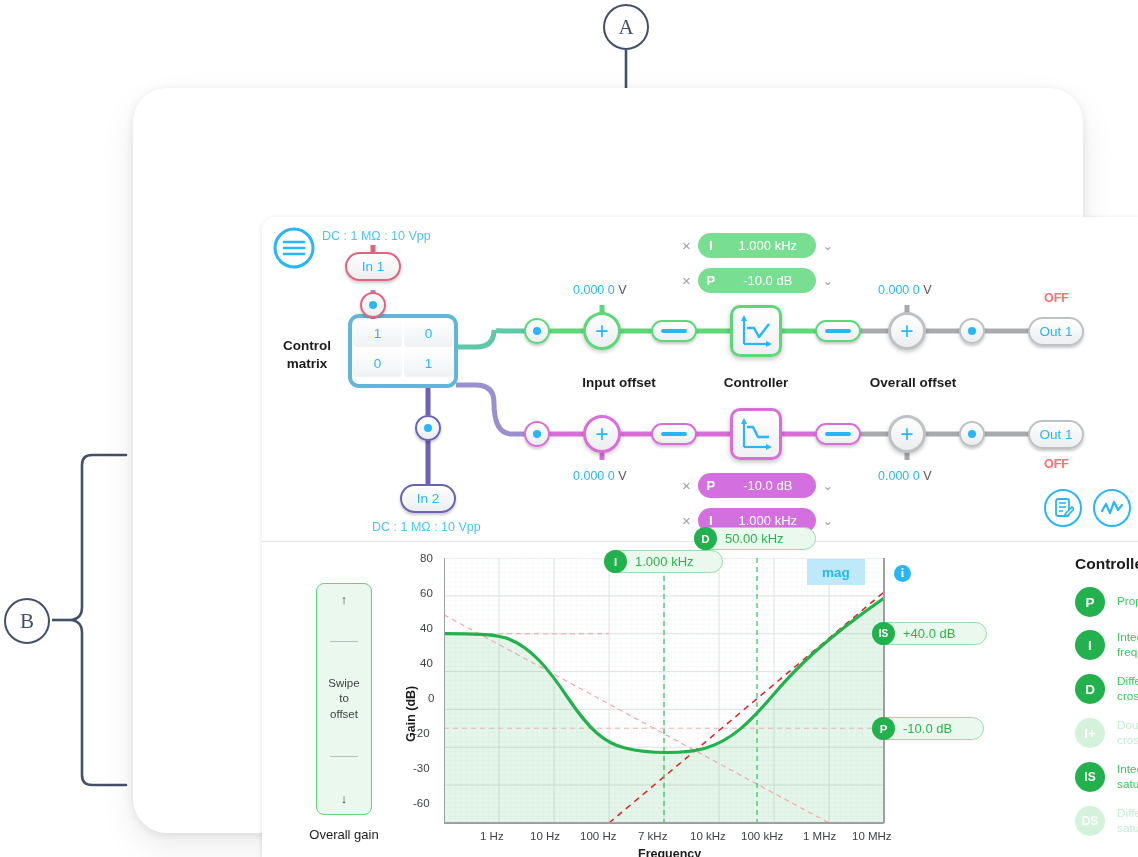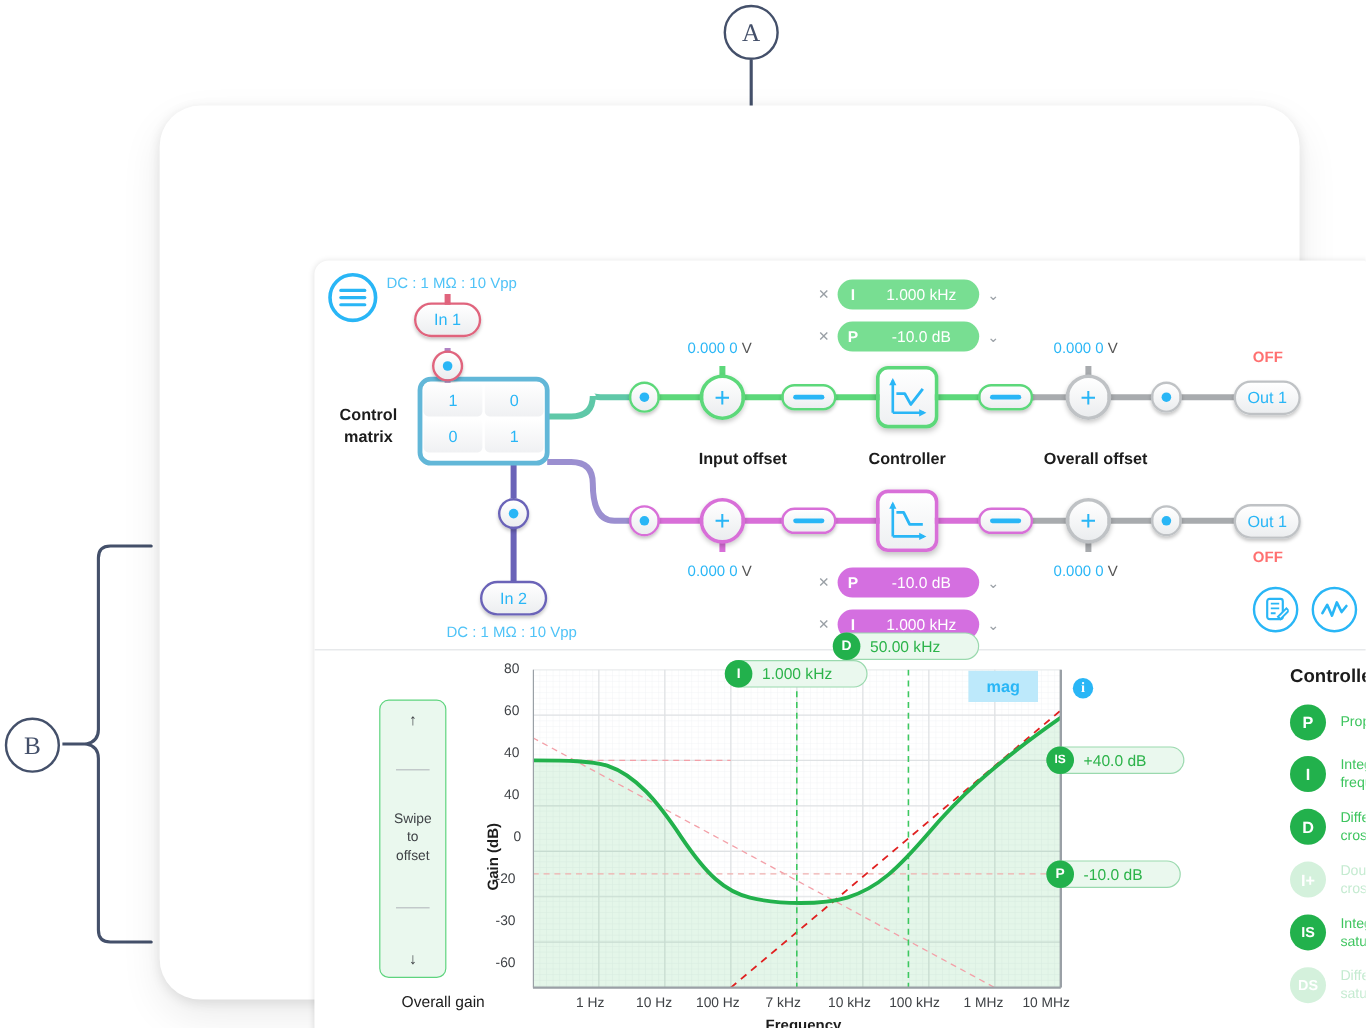--- a/index.html
+++ b/index.html
@@ -80,21 +80,21 @@
 
   
   #bottom-panel{position:absolute;left:0;top:325px;width:886px;height:338px;}
   .swipe-box{position:absolute;left:54px;top:41px;width:56px;height:232px;
       border:1.4px solid #5ed47e;border-radius:8px;background:#eaf8ee;
       box-sizing:border-box;display:flex;flex-direction:column;
       align-items:center;justify-content:space-between;padding:8px 0;}
   .swipe-arrow{font-size:13px;color:#3f4246;}
   .swipe-line{width:28px;height:1.5px;background:#b9bdc1;}
   .swipe-text{font-size:11.5px;color:#3f4246;text-align:center;line-height:1.35;}
-  .overall-cap{position:absolute;left:22px;top:285px;width:120px;text-align:right;
+  .overall-cap{position:absolute;left:22px;top:285px;width:120px;text-align:center;
       font-size:13px;color:#1c1c1c;}
 
   
   #plot-wrap{position:absolute;left:160px;top:0px;width:620px;height:338px;}
   .axis-tick{position:absolute;font-size:11.5px;color:#3f4246;}
   .ylabel{position:absolute;font-size:12.5px;font-weight:bold;color:#1c1c1c;
       transform:rotate(-90deg);transform-origin:left top;white-space:nowrap;}
   .xlabel{position:absolute;font-size:12.5px;font-weight:bold;color:#1c1c1c;}
 
   .magbtn{position:absolute;width:58px;height:26px;background:#bde9fb;

